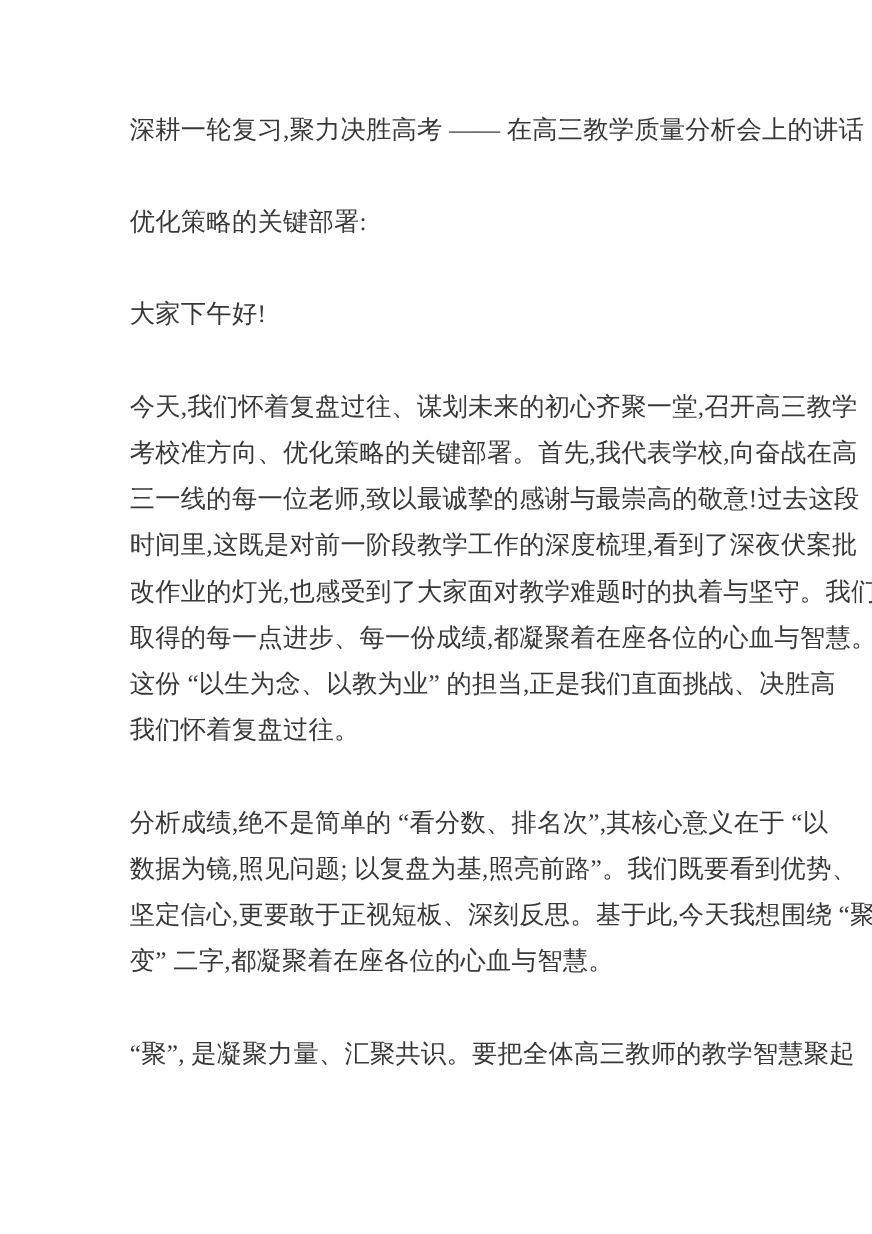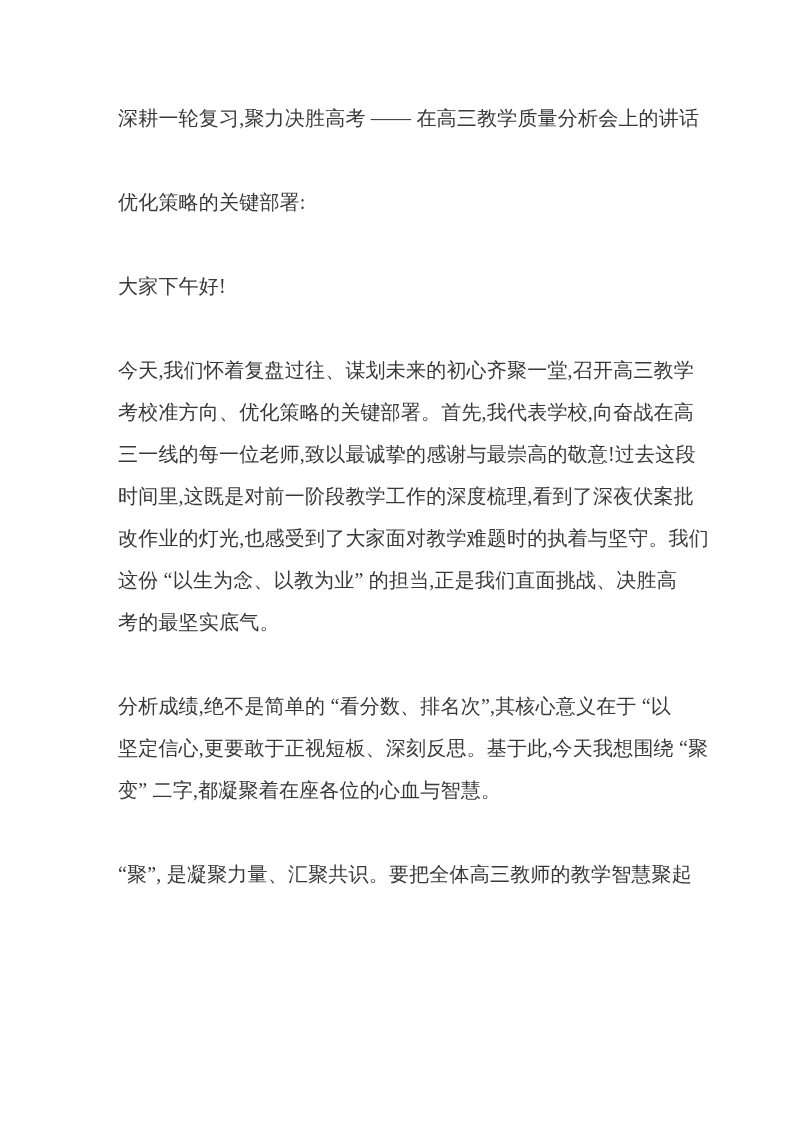--- a/index.html
+++ b/index.html
@@ -12,21 +12,21 @@
     background: #ffffff;
     overflow: hidden;
     position: relative;
   }
   .doc-page {
     position: absolute;
     left: 118px;
     top: 97px;
     width: 566px;
     font-family: "Liberation Serif", serif;
-    font-size: 20px;
+    font-size: 23px;
     color: #383838;
     font-weight: 400;
   }
   .doc-block {
     margin: 0 0 42px 0;
   }
   .doc-line {
     display: block;
     height: 42px;
     line-height: 42px;
@@ -50,26 +50,28 @@
   <div class="doc-block">
     <span class="doc-line">大家下午好!</span>
   </div>
 
   <div class="doc-block">
     <span class="doc-line">今天,我们怀着复盘过往、谋划未来的初心齐聚一堂,召开高三教学</span>
     <span class="doc-line">考校准方向、优化策略的关键部署。首先,我代表学校,向奋战在高</span>
     <span class="doc-line">三一线的每一位老师,致以最诚挚的感谢与最崇高的敬意!过去这段</span>
     <span class="doc-line">时间里,这既是对前一阶段教学工作的深度梳理,看到了深夜伏案批</span>
     <span class="doc-line">改作业的灯光,也感受到了大家面对教学难题时的执着与坚守。我们</span>
+    <span class="doc-line">取得的每一点进步、每一份成绩,都凝聚着在座各位的心血与智慧。</span>
     <span class="doc-line">这份 “以生为念、以教为业” 的担当,正是我们直面挑战、决胜高</span>
-    <span class="doc-line">考的最坚实底气。</span>
+    <span class="doc-line">我们怀着复盘过往。</span>
   </div>
 
   <div class="doc-block">
     <span class="doc-line">分析成绩,绝不是简单的 “看分数、排名次”,其核心意义在于 “以</span>
+    <span class="doc-line">数据为镜,照见问题; 以复盘为基,照亮前路”。我们既要看到优势、</span>
     <span class="doc-line">坚定信心,更要敢于正视短板、深刻反思。基于此,今天我想围绕 “聚</span>
     <span class="doc-line">变” 二字,都凝聚着在座各位的心血与智慧。</span>
   </div>
 
   <div class="doc-block">
     <span class="doc-line">“聚”, 是凝聚力量、汇聚共识。要把全体高三教师的教学智慧聚起</span>
   </div>
 
 </div>
 

